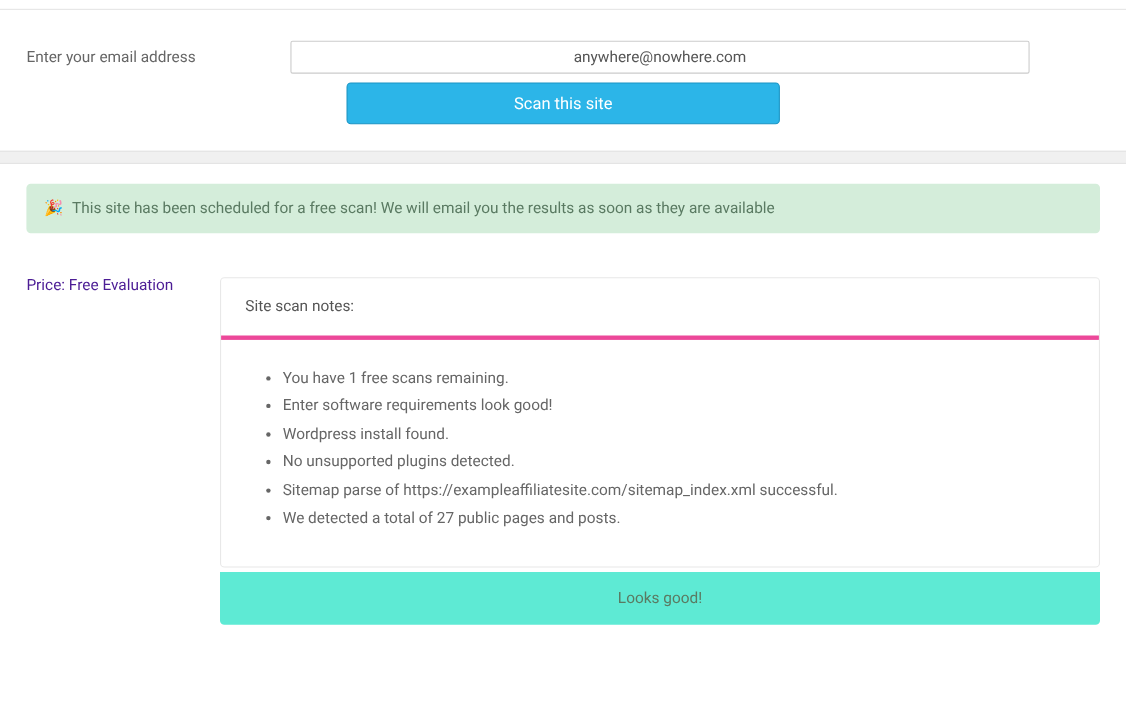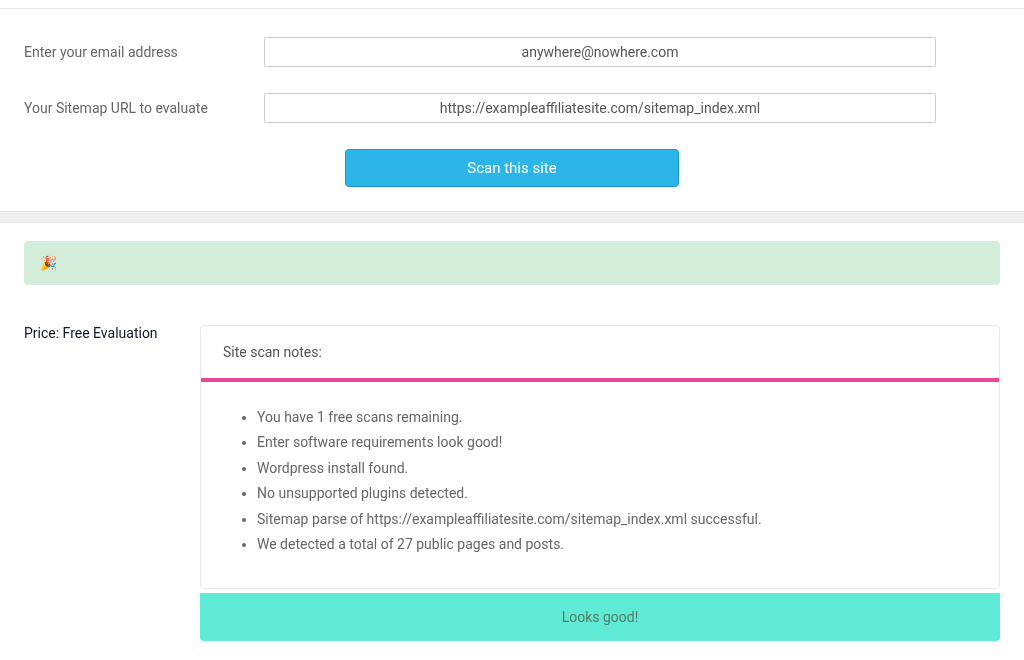--- a/index.html
+++ b/index.html
@@ -13,21 +13,21 @@
     .top-divider {
       border-top: 1px solid #e5e5e5;
       margin-top: 8px;
     }
     .form-section {
       padding: 28px 24px 24px 24px;
     }
     .form-row {
       display: flex;
       align-items: center;
-      margin-bottom: 26px;
+      margin-bottom: 8px;
     }
     .form-label {
       width: 240px;
       color: #666;
       font-size: 14px;
     }
     .text-input {
       flex: 0 0 672px;
       height: 30px;
       border: 1px solid #ccc;
@@ -41,21 +41,21 @@
     .button-row {
       display: flex;
       justify-content: center;
       margin-top: 8px;
     }
     .scan-button {
       background: #2cb5e8;
       color: #fff;
       border: 1px solid #1a94c4;
       border-radius: 4px;
-      width: 334px;
+      width: 394px;
       height: 38px;
       font-size: 15px;
       cursor: pointer;
       font-family: inherit;
     }
     .gray-strip {
       height: 12px;
       background: #f0f0f0;
       border-top: 1px solid #e3e3e3;
       border-bottom: 1px solid #e3e3e3;
@@ -81,21 +81,21 @@
     .results-section {
       display: flex;
       padding: 40px 24px 24px 24px;
       gap: 0;
     }
     .price-col {
       width: 176px;
       padding-top: 0;
     }
     .price-text {
-      color: #0f172a;
+      color: #4c1d95;
       font-size: 14px;
     }
     .notes-col {
       flex: 1;
     }
     .notes-card {
       border: 1px solid #e8e8e8;
       border-radius: 4px;
     }
     .notes-header {
@@ -130,34 +130,31 @@
 </head>
 <body>
 
 <div class="top-divider"></div>
 
 <div class="form-section">
   <div class="form-row">
     <label class="form-label">Enter your email address</label>
     <input type="text" class="text-input" value="anywhere@nowhere.com" style="">
   </div>
-  <div class="form-row">
-    <label class="form-label">Your Sitemap URL to evaluate</label>
-    <input type="text" class="text-input" value="https://exampleaffiliatesite.com/sitemap_index.xml" style="">
-  </div>
   <div class="button-row">
     <button class="scan-button">Scan this site</button>
   </div>
 </div>
 
 <div class="gray-strip"></div>
 
 <div class="alert-wrapper">
   <div class="alert-success">
     <span class="party-icon">🎉</span>
+    <span class="alert-text">This site has been scheduled for a free scan! We will email you the results as soon as they are available</span>
   </div>
 </div>
 
 <div class="results-section">
   <div class="price-col">
     <div class="price-text">Price: Free Evaluation</div>
   </div>
   <div class="notes-col">
     <div class="notes-card">
       <div class="notes-header">Site scan notes:</div>

